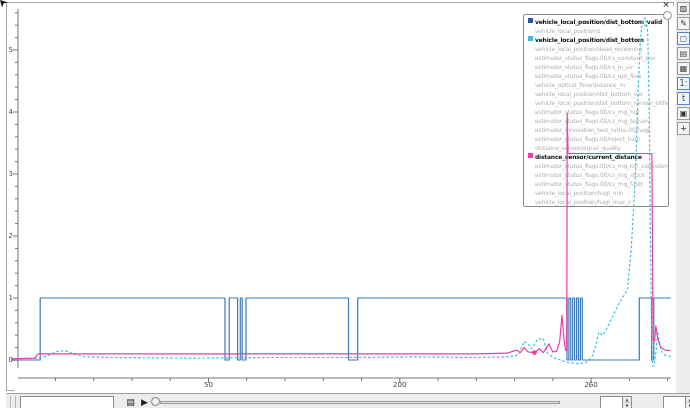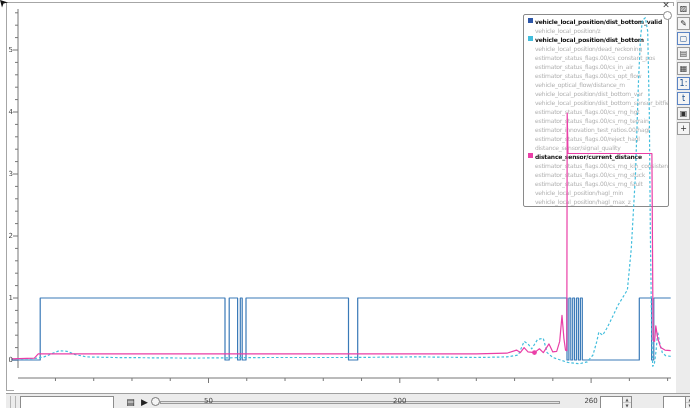--- a/index.html
+++ b/index.html
@@ -6,21 +6,21 @@
   #app{position:relative;width:690px;height:408px;background:#fff;overflow:hidden;
        font-family:"DejaVu Sans",sans-serif;}
   
   .panel{position:absolute;left:6px;top:2px;width:668px;height:389px;
          border:1px solid #a6a6a6;background:#fff;box-sizing:border-box;}
   .plot-area{position:absolute;left:7px;top:3px;width:666px;height:387px;background:#fff;}
   
   #chart{position:absolute;left:0;top:0;z-index:3;pointer-events:none;}
   
   .ylab{position:absolute;left:0;width:13px;text-align:right;font-size:7px;color:#444;z-index:4;}
-  .xlab{position:absolute;width:26px;text-align:center;font-size:7px;color:#444;top:397px;z-index:4;}
+  .xlab{position:absolute;width:26px;text-align:center;font-size:7px;color:#444;top:381px;z-index:4;}
   
   .legend{position:absolute;left:523px;top:14px;width:146px;height:193px;background:#fff;
           border:1px solid #8a8a8a;border-radius:2px;z-index:2;box-sizing:border-box;}
   .legend ul{list-style:none;margin:2px 0 0 0;padding:0 0 0 3px;}
   .legend li{height:9px;line-height:9px;font-size:6px;letter-spacing:-0.2px;color:#b2b2b2;
              white-space:nowrap;overflow:hidden;padding-left:8px;cursor:default;}
   .legend li.sel{color:#151515;font-weight:bold;padding-left:1px;}
   .chip{display:inline-block;width:5px;height:5px;margin-right:2px;vertical-align:1px;}
   .lhandle{position:absolute;right:-4px;top:-4px;width:7px;height:7px;border-radius:50%;
            background:#fff;border:1px solid #8a8a8a;z-index:5;}

